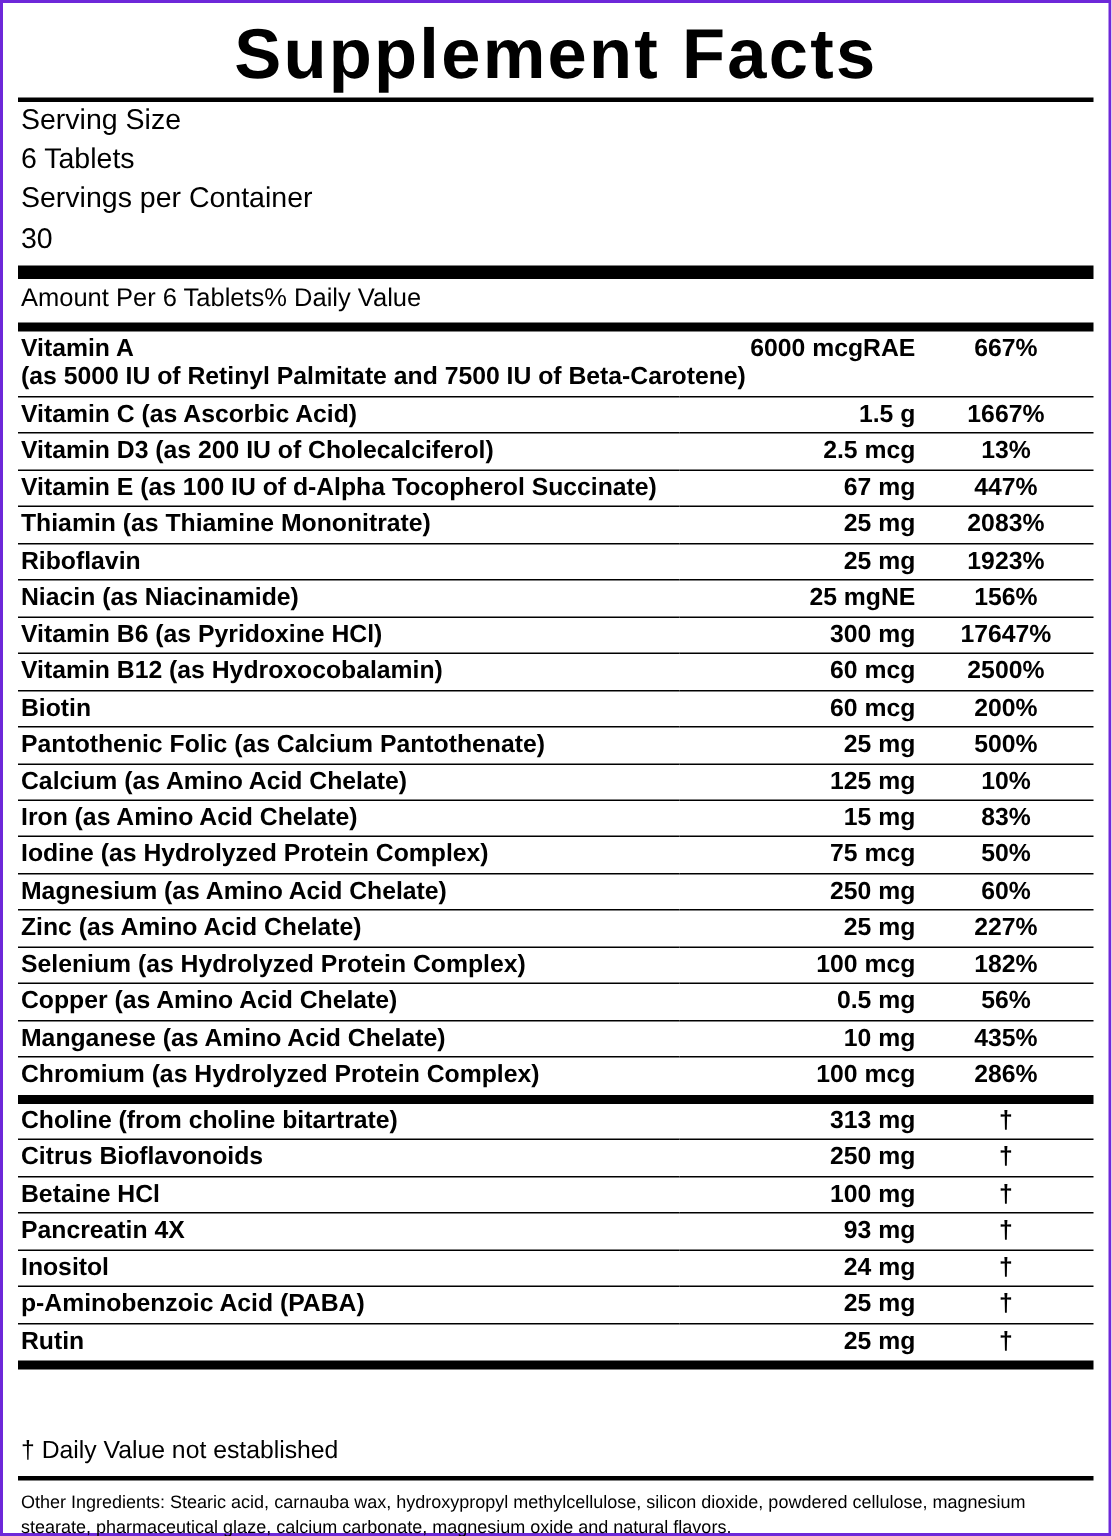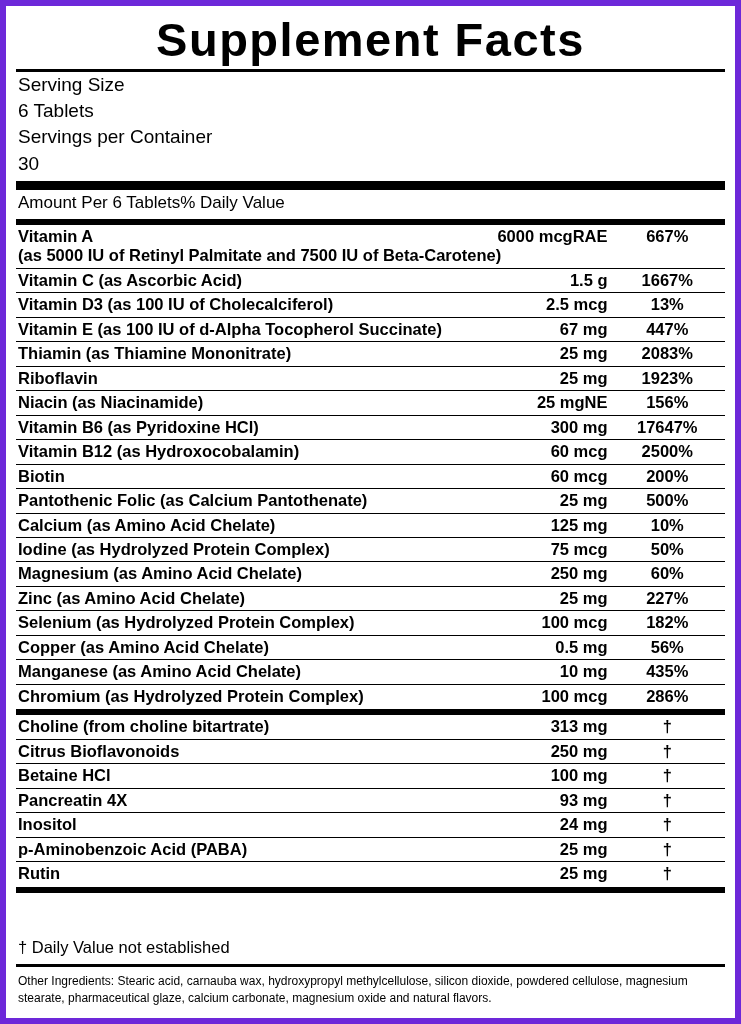--- a/index.html
+++ b/index.html
@@ -12,21 +12,21 @@
     height: 1024px;
     font-family: "Liberation Sans", sans-serif;
     color: #000000;
     -webkit-font-smoothing: antialiased;
   }
   .panel {
     position: relative;
     width: 741px;
     height: 1024px;
     box-sizing: border-box;
-    border: 6px solid #6d28d9;
+    border: 2px solid #6d28d9;
     padding: 6px 10px 0 10px;
   }
   .title {
     font-size: 47px;
     font-weight: bold;
     letter-spacing: 1.5px;
     line-height: 1.0;
     text-align: center;
     margin: 4px 0 6px 0;
     white-space: nowrap;
@@ -143,21 +143,21 @@
       </tr>
       <tr class="sub">
         <td class="name" colspan="3">(as 5000 IU of Retinyl Palmitate and 7500 IU of Beta-Carotene)</td>
       </tr>
       <tr>
         <td class="name">Vitamin C (as Ascorbic Acid)</td>
         <td class="amt">1.5 g</td>
         <td class="dv">1667%</td>
       </tr>
       <tr>
-        <td class="name">Vitamin D3 (as 100 IU of Cholecalciferol)</td>
+        <td class="name">Vitamin D3 (as 200 IU of Cholecalciferol)</td>
         <td class="amt">2.5 mcg</td>
         <td class="dv">13%</td>
       </tr>
       <tr>
         <td class="name">Vitamin E (as 100 IU of d-Alpha Tocopherol Succinate)</td>
         <td class="amt">67 mg</td>
         <td class="dv">447%</td>
       </tr>
       <tr>
         <td class="name">Thiamin (as Thiamine Mononitrate)</td>
@@ -191,20 +191,25 @@
       </tr>
       <tr>
         <td class="name">Pantothenic Folic (as Calcium Pantothenate)</td>
         <td class="amt">25 mg</td>
         <td class="dv">500%</td>
       </tr>
       <tr>
         <td class="name">Calcium (as Amino Acid Chelate)</td>
         <td class="amt">125 mg</td>
         <td class="dv">10%</td>
+      </tr>
+      <tr>
+        <td class="name">Iron (as Amino Acid Chelate)</td>
+        <td class="amt">15 mg</td>
+        <td class="dv">83%</td>
       </tr>
       <tr>
         <td class="name">Iodine (as Hydrolyzed Protein Complex)</td>
         <td class="amt">75 mcg</td>
         <td class="dv">50%</td>
       </tr>
       <tr>
         <td class="name">Magnesium (as Amino Acid Chelate)</td>
         <td class="amt">250 mg</td>
         <td class="dv">60%</td>

